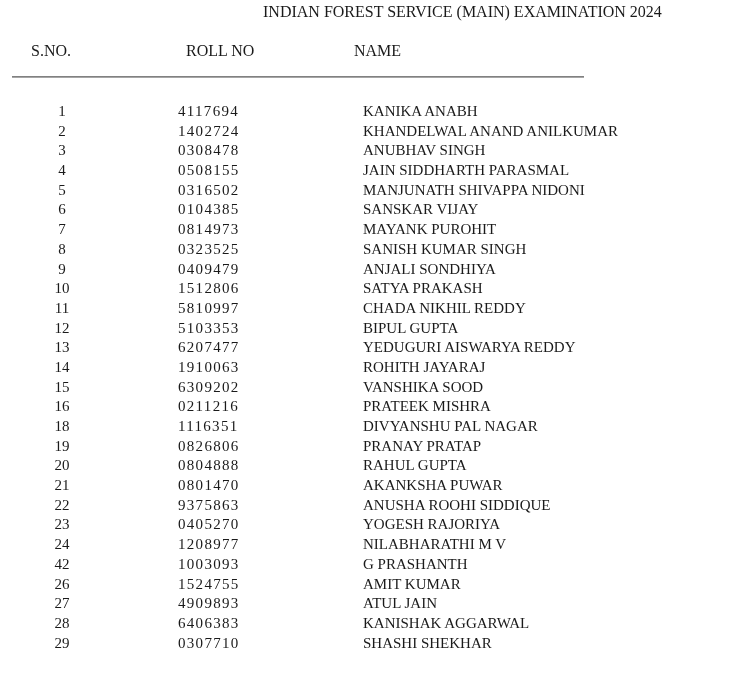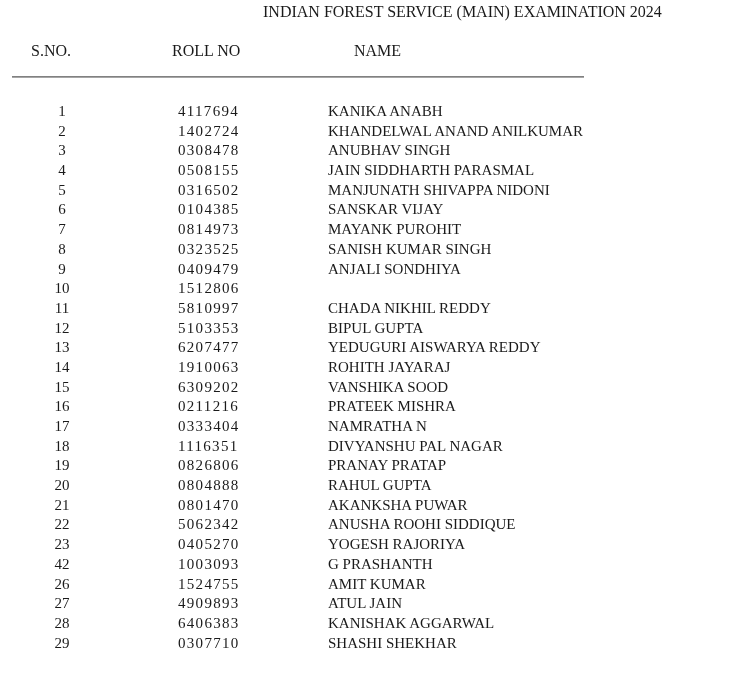--- a/index.html
+++ b/index.html
@@ -21,21 +21,21 @@
   }
   .header-row span {
     position: absolute;
     top: 42px;
     font-size: 16px;
     line-height: 18px;
     white-space: nowrap;
     margin-left: 9px;
   }
   .col-head-sno  { left: 22px; }
-  .col-head-roll { left: 163px; }
+  .col-head-roll { left: 177px; }
   .col-head-name { left: 345px; }
   .header-divider {
     position: absolute;
     left: 12px;
     top: 76px;
     width: 572px;
     height: 2px;
     background: linear-gradient(#6e6e6e, #b8b8b8);
   }
   .rows {
@@ -46,21 +46,21 @@
   }
   .row {
     position: relative;
     height: 19.7px;
     font-size: 15px;
     line-height: 19.7px;
     white-space: nowrap;
   }
   .row .sno  { position: absolute; left: 38px; width: 48px; text-align: center; }
   .row .roll { position: absolute; left: 178px; letter-spacing: 1.3px; }
-  .row .name { position: absolute; left: 328px; }
+  .row .name { position: absolute; left: 363px; }
 </style>
 </head>
 <body>
 
 <div class="page">
 
   <div class="doc-title">INDIAN FOREST SERVICE (MAIN) EXAMINATION 2024</div>
 
   <div class="header-row">
     <span class="col-head-sno">S.NO.</span>
@@ -121,20 +121,21 @@
 
     <div class="row">
       <span class="sno">9</span>
       <span class="roll">0409479</span>
       <span class="name">ANJALI SONDHIYA</span>
     </div>
 
     <div class="row">
       <span class="sno">10</span>
       <span class="roll">1512806</span>
+      <span class="name">SATYA PRAKASH</span>
     </div>
 
     <div class="row">
       <span class="sno">11</span>
       <span class="roll">5810997</span>
       <span class="name">CHADA NIKHIL REDDY</span>
     </div>
 
     <div class="row">
       <span class="sno">12</span>
@@ -159,25 +160,20 @@
       <span class="roll">6309202</span>
       <span class="name">VANSHIKA SOOD</span>
     </div>
 
     <div class="row">
       <span class="sno">16</span>
       <span class="roll">0211216</span>
       <span class="name">PRATEEK MISHRA</span>
     </div>
 
-    <div class="row">
-      <span class="sno">17</span>
-      <span class="roll">0333404</span>
-      <span class="name">NAMRATHA N</span>
-    </div>
 
     <div class="row">
       <span class="sno">18</span>
       <span class="roll">1116351</span>
       <span class="name">DIVYANSHU PAL NAGAR</span>
     </div>
 
     <div class="row">
       <span class="sno">19</span>
       <span class="roll">0826806</span>
@@ -191,30 +187,35 @@
     </div>
 
     <div class="row">
       <span class="sno">21</span>
       <span class="roll">0801470</span>
       <span class="name">AKANKSHA PUWAR</span>
     </div>
 
     <div class="row">
       <span class="sno">22</span>
-      <span class="roll">5062342</span>
+      <span class="roll">9375863</span>
       <span class="name">ANUSHA ROOHI SIDDIQUE</span>
     </div>
 
     <div class="row">
       <span class="sno">23</span>
       <span class="roll">0405270</span>
       <span class="name">YOGESH RAJORIYA</span>
     </div>
 
+    <div class="row">
+      <span class="sno">24</span>
+      <span class="roll">1208977</span>
+      <span class="name">NILABHARATHI M V</span>
+    </div>
 
     <div class="row">
       <span class="sno">42</span>
       <span class="roll">1003093</span>
       <span class="name">G PRASHANTH</span>
     </div>
 
     <div class="row">
       <span class="sno">26</span>
       <span class="roll">1524755</span>

